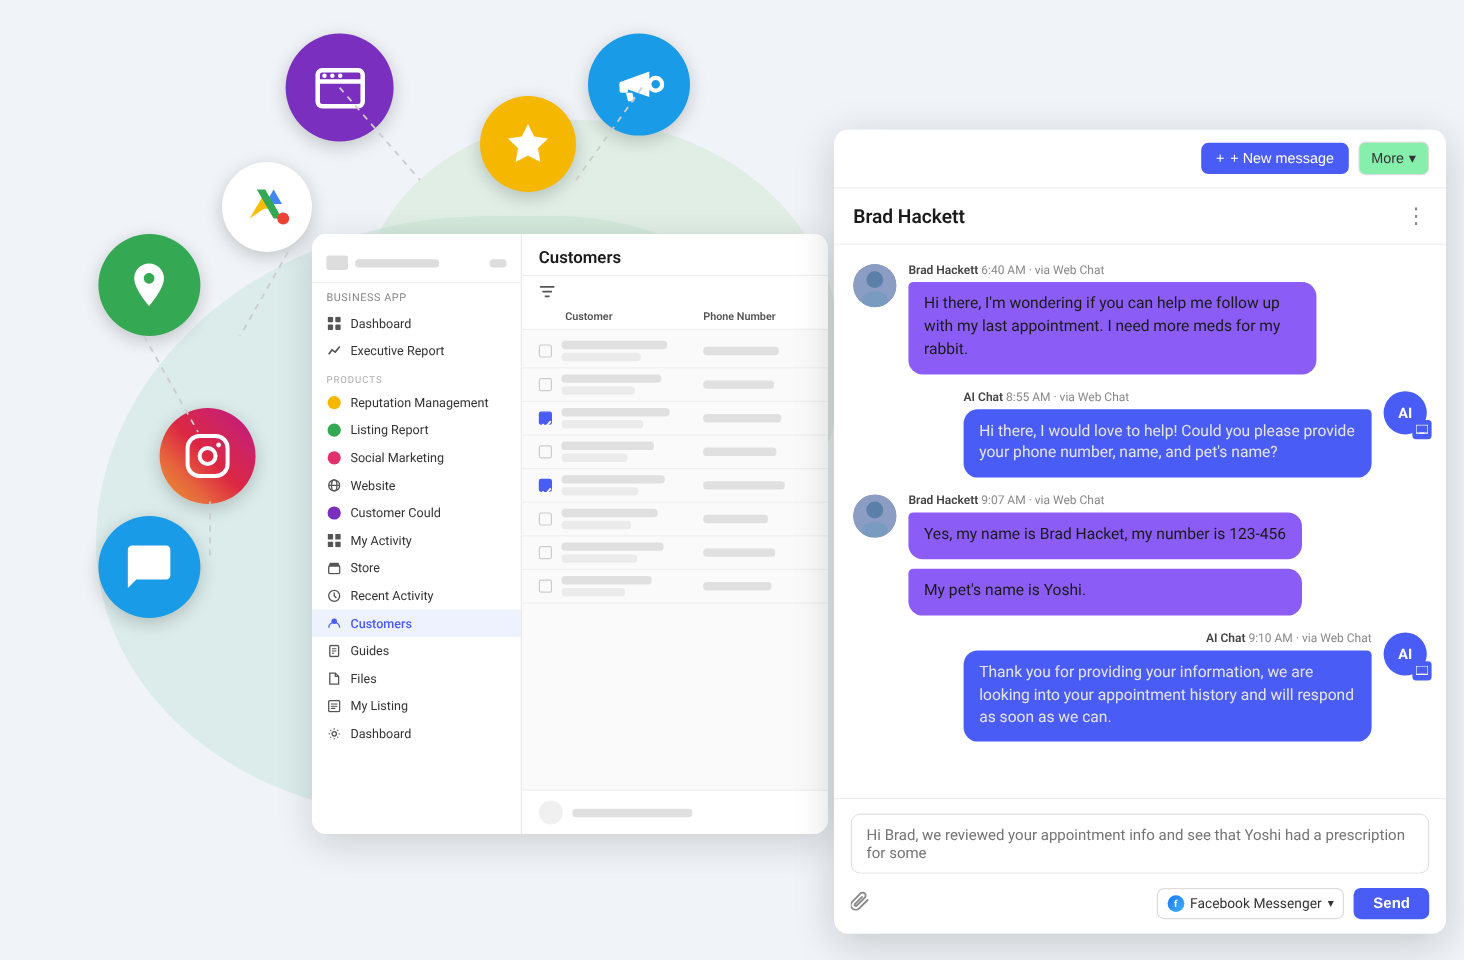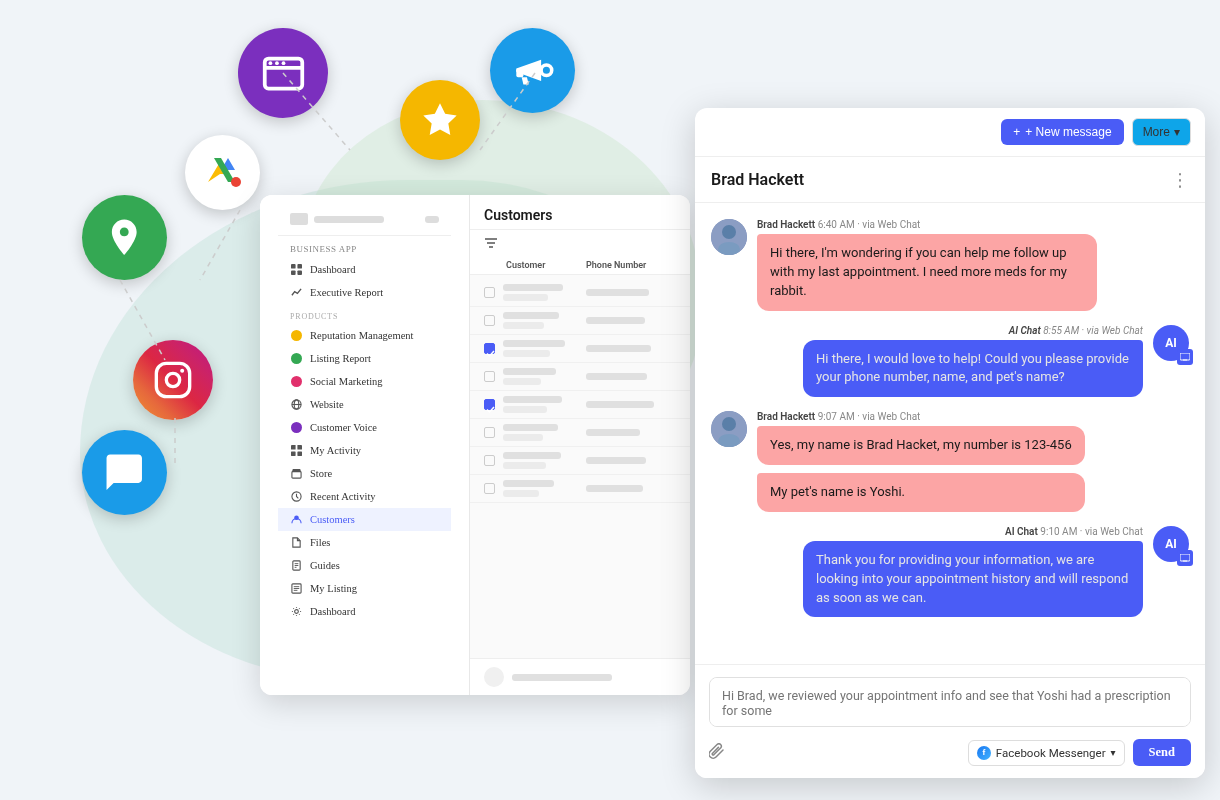--- a/index.html
+++ b/index.html
@@ -89,26 +89,25 @@
       width: 430px;
       height: 500px;
       background: white;
       border-radius: 12px;
       box-shadow: 0 8px 30px rgba(0,0,0,0.15);
       overflow: hidden;
       display: flex;
     }
 
     .crm-sidebar {
-      width: 210px;
+      width: 175px;
       background: #fff;
       border-right: 1px solid #e8e8e8;
-      padding: 12px 18px;
+      padding: 12px 0;
       flex-shrink: 0;
-      font-family: Liberation Serif, serif;
     }
 
     .crm-sidebar-header {
       padding: 4px 12px 8px;
       border-bottom: 1px solid #eee;
       margin-bottom: 8px;
     }
 
     .crm-sidebar-biz {
       font-size: 9px;
@@ -251,21 +250,21 @@
       padding: 6px 12px;
       font-size: 12px;
       cursor: pointer;
       display: flex;
       align-items: center;
       gap: 5px;
       font-weight: 500;
     }
 
     .btn-more {
-      background: #0ea5e9;
+      background: #86efac;
       border: 1.5px solid #ddd;
       border-radius: 6px;
       padding: 6px 10px;
       font-size: 12px;
       cursor: pointer;
       display: flex;
       align-items: center;
       gap: 4px;
       color: #333;
     }
@@ -347,21 +346,21 @@
     }
 
     .message-bubble {
       border-radius: 12px;
       padding: 10px 13px;
       font-size: 13px;
       line-height: 1.45;
     }
 
     .bubble-incoming {
-      background: #fca5a5;
+      background: #8b5cf6;
       color: #1a1a1a;
       border-radius: 4px 12px 12px 12px;
     }
 
     .bubble-outgoing {
       background: #4A5CF6;
       color: #e5e5e5;
       border-radius: 12px 4px 12px 12px;
     }
 
@@ -446,21 +445,20 @@
 
     .btn-send {
       background: #4A5CF6;
       color: white;
       border: none;
       border-radius: 6px;
       padding: 6px 16px;
       font-size: 12.5px;
       font-weight: 600;
       cursor: pointer;
-      font-family: Liberation Serif, serif;
     }
 
     
     .icon-svg {
       width: 50%;
       height: 50%;
       fill: white;
     }
   </style>
 </head>
@@ -592,21 +590,21 @@
             <ellipse cx="6" cy="6" rx="2.5" ry="5" fill="none" stroke="#555" stroke-width="1.2"></ellipse>
             <line x1="1" y1="6" x2="11" y2="6" stroke="#555" stroke-width="1.2"></line>
           </svg>
       </div>
       <span>Website</span>
     </div>
     <div class="sidebar-nav-item">
       <div class="nav-icon">
         <div style="width:11px;height:11px;background:#7B2FBE;border-radius:50%;"></div>
       </div>
-      <span>Customer Voice</span>
+      <span>Customer Could</span>
     </div>
     <div class="sidebar-nav-item">
       <div class="nav-icon">
         <svg width="11" height="11" viewBox="0 0 12 12">
             <rect x="0" y="0" width="5" height="5" rx="0.5" fill="#555"></rect>
             <rect x="7" y="0" width="5" height="5" rx="0.5" fill="#555"></rect>
             <rect x="0" y="7" width="5" height="5" rx="0.5" fill="#555"></rect>
             <rect x="7" y="7" width="5" height="5" rx="0.5" fill="#555"></rect>
           </svg>
       </div>
@@ -636,36 +634,36 @@
         <svg width="11" height="11" viewBox="0 0 12 12">
             <circle cx="6" cy="4" r="2.5" fill="#4A5CF6"></circle>
             <path d="M1 10c0-2.8 2.2-5 5-5s5 2.2 5 5" fill="none" stroke="#4A5CF6" stroke-width="1.2"></path>
           </svg>
       </div>
       <span>Customers</span>
     </div>
     <div class="sidebar-nav-item">
       <div class="nav-icon">
         <svg width="11" height="11" viewBox="0 0 12 12">
-            <path d="M2 1h5l3 3v7H2z" fill="none" stroke="#555" stroke-width="1.2"></path>
-            <polyline points="7,1 7,4 10,4" fill="none" stroke="#555" stroke-width="1.2"></polyline>
-          </svg>
-      </div>
-      <span>Files</span>
-    </div>
-    <div class="sidebar-nav-item">
-      <div class="nav-icon">
-        <svg width="11" height="11" viewBox="0 0 12 12">
             <rect x="2" y="1" width="8" height="10" rx="1" fill="none" stroke="#555" stroke-width="1.2"></rect>
             <line x1="4" y1="4" x2="8" y2="4" stroke="#555" stroke-width="1"></line>
             <line x1="4" y1="6" x2="8" y2="6" stroke="#555" stroke-width="1"></line>
             <line x1="4" y1="8" x2="6" y2="8" stroke="#555" stroke-width="1"></line>
           </svg>
       </div>
       <span>Guides</span>
+    </div>
+    <div class="sidebar-nav-item">
+      <div class="nav-icon">
+        <svg width="11" height="11" viewBox="0 0 12 12">
+            <path d="M2 1h5l3 3v7H2z" fill="none" stroke="#555" stroke-width="1.2"></path>
+            <polyline points="7,1 7,4 10,4" fill="none" stroke="#555" stroke-width="1.2"></polyline>
+          </svg>
+      </div>
+      <span>Files</span>
     </div>
     <div class="sidebar-nav-item">
       <div class="nav-icon">
         <svg width="11" height="11" viewBox="0 0 12 12">
             <rect x="1" y="1" width="10" height="10" rx="1" fill="none" stroke="#555" stroke-width="1.2"></rect>
             <line x1="3" y1="4" x2="9" y2="4" stroke="#555" stroke-width="1"></line>
             <line x1="3" y1="6" x2="9" y2="6" stroke="#555" stroke-width="1"></line>
             <line x1="3" y1="8" x2="7" y2="8" stroke="#555" stroke-width="1"></line>
           </svg>
       </div>
@@ -851,21 +849,21 @@
           <span>AI</span>
         </div>
         <div class="ai-device-icon">
           <svg width="10" height="8" viewBox="0 0 10 8">
               <rect x="0" y="0" width="10" height="7" rx="1" fill="none" stroke="white" stroke-width="1"></rect>
               <line x1="3" y1="7" x2="7" y2="7" stroke="white" stroke-width="1"></line>
             </svg>
         </div>
       </div>
       <div class="message-content-wrap">
-        <div class="message-meta" style="text-align:right;font-style:italic;">
+        <div class="message-meta" style="">
           <strong>AI Chat</strong>
           <span> 8:55 AM</span>
           <span>  ·  </span>
           <span>via Web Chat</span>
         </div>
         <div class="message-bubble bubble-outgoing">
           <span>Hi there, I would love to help! Could you please provide your phone number, name, and pet's name?</span>
         </div>
       </div>
     </div>

